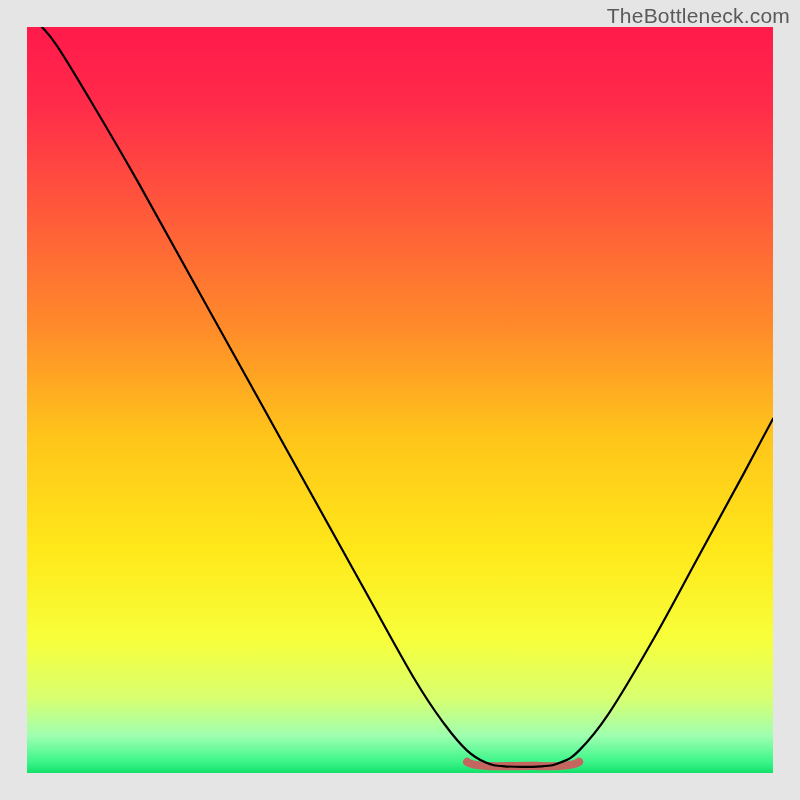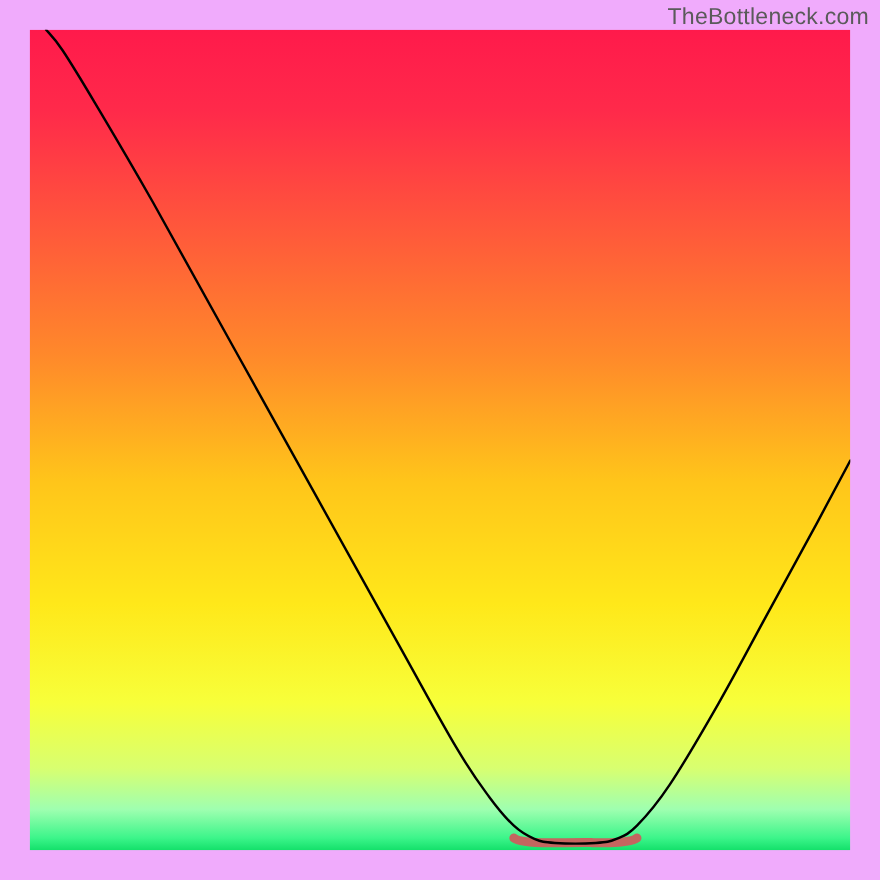--- a/index.html
+++ b/index.html
@@ -10,21 +10,21 @@
     overflow: hidden;
     background: #000;
     font-family: Arial, Helvetica, sans-serif;
   }
   .frame {
     position: absolute;
     left: 0;
     top: 0;
     width: 800px;
     height: 800px;
-    background: #f0abfc;
+    background: #e5e5e5;
   }
   .plot {
     position: absolute;
     left: 27px;
     top: 27px;
     width: 746px;
     height: 746px;
   }
   .watermark {
     position: absolute;

